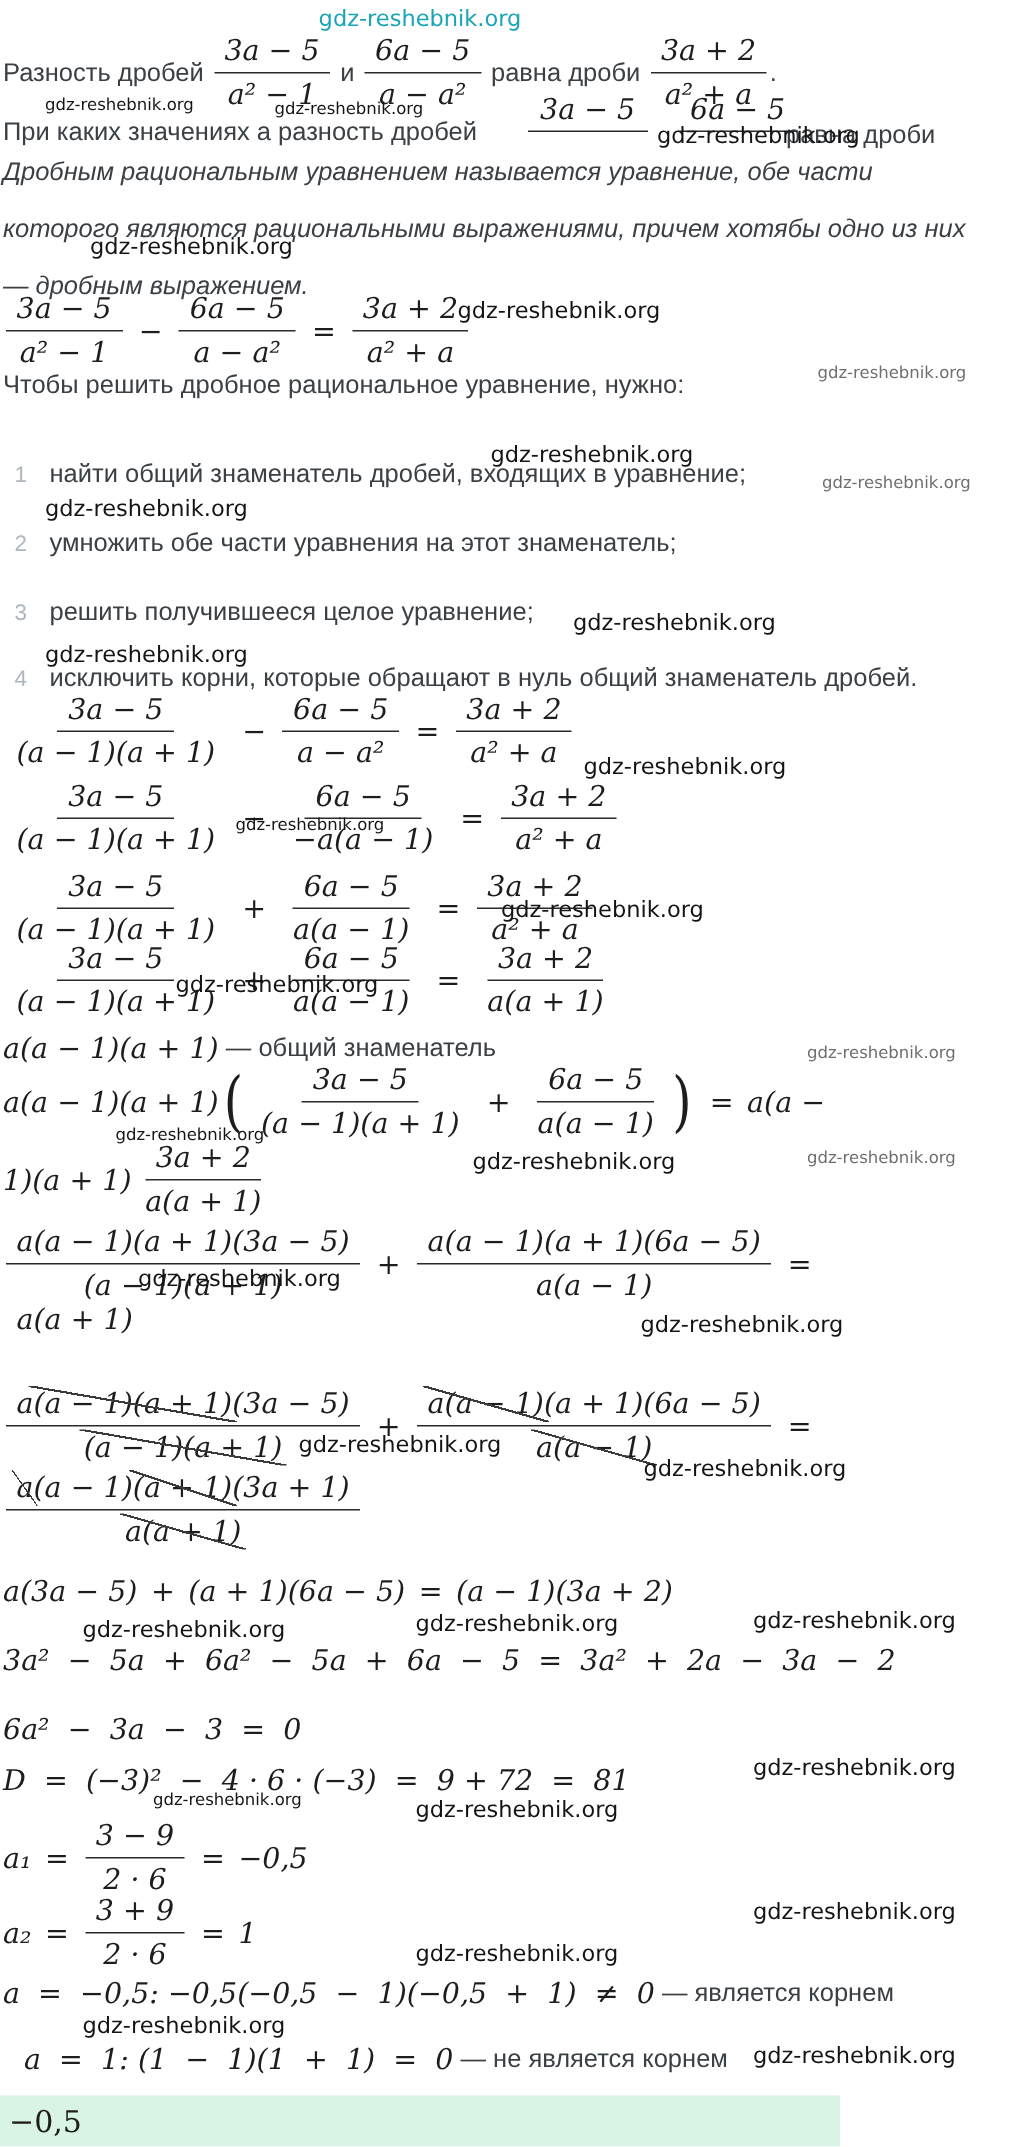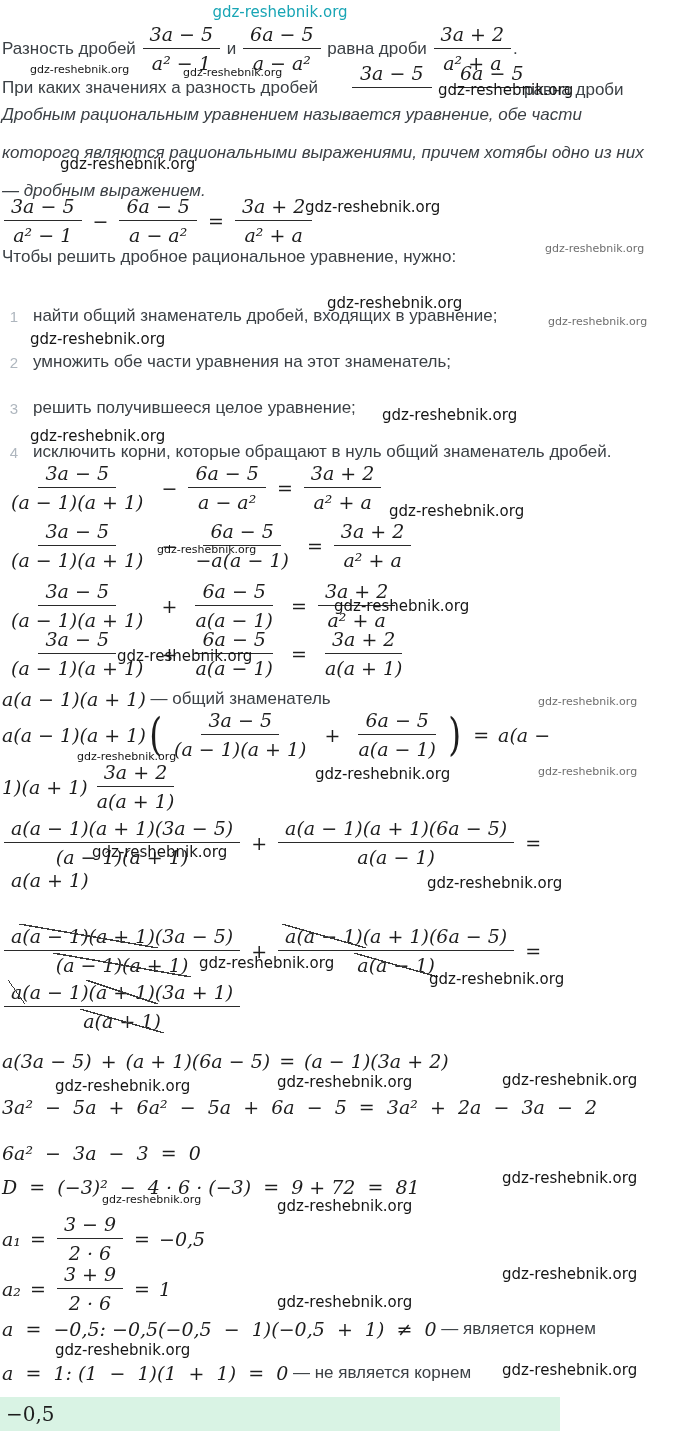--- a/index.html
+++ b/index.html
@@ -58,21 +58,21 @@
     <div class="block mathline" style="top: 866px; left: 2px;"><span class="frac"><span class="fden"><span>a(a + 1)</span></span></span></div>
     <div class="block mathline" style="top: 924px; left: 2px;"><span class="frac"><span class="fnum"><span>a</span><span class="cancel">(a − 1)(a + 1)</span><span>(3a − 5)</span></span><span class="fden"><span class="cancel">(a − 1)(a + 1)</span></span></span><span class="op">+</span><span class="frac"><span class="fnum"><span class="cancel">a(a − 1)</span><span>(a + 1)(6a − 5)</span></span><span class="fden"><span class="cancel">a(a − 1)</span></span></span><span class="op">=</span></div>
     <div class="block mathline" style="top: 980px; left: 2px;"><span class="frac"><span class="fnum"><span class="cancel">a</span><span>(a − 1)</span><span class="cancel">(a + 1)</span><span>(3a + 1)</span></span><span class="fden"><span class="cancel">a(a + 1)</span></span></span></div>
     <div class="block mathline" style="top: 1050px; left: 2px;"><span class="math">a(3a − 5)</span><span class="op">+</span><span class="math">(a + 1)(6a − 5)</span><span class="op">=</span><span class="math">(a − 1)(3a + 2)</span></div>
     <div class="block mathline" style="top: 1096px; left: 2px;"><span class="math">3a²  −  5a  +  6a²  −  5a  +  6a  −  5  =  3a²  +  2a  −  3a  −  2</span></div>
     <div class="block mathline" style="top: 1142px; left: 2px;"><span class="math">6a²  −  3a  −  3  =  0</span></div>
     <div class="block mathline" style="top: 1176px; left: 2px; align-items: center;"><span class="math">D  =  (−3)²  −  4 · 6 · (−3)  =  9 + 72  =  81</span></div>
     <div class="block mathline" style="top: 1212px; left: 2px;"><span class="math">a₁</span><span class="op">=</span><span class="frac"><span class="fnum"><span>3 − 9</span></span><span class="fden"><span>2 · 6</span></span></span><span class="op">=</span><span class="math">−0,5</span></div>
     <div class="block mathline" style="top: 1262px; left: 2px;"><span class="math">a₂</span><span class="op">=</span><span class="frac"><span class="fnum"><span>3 + 9</span></span><span class="fden"><span>2 · 6</span></span></span><span class="op">=</span><span class="math">1</span></div>
     <div class="block mathline" style="top: 1318px; left: 2px;"><span class="math">a  =  −0,5: −0,5(−0,5  −  1)(−0,5  +  1)  ≠  0</span><span class="txt"> — является корнем</span></div>
-    <div class="block mathline" style="top: 1362px; left: 2px;"><span class="math">a  =  1: (1  −  1)(1  +  1)  =  0</span><span class="txt"> — не является корнем</span></div>
+    <div class="block mathline" style="top: 1362px; left: 16px;"><span class="math">a  =  1: (1  −  1)(1  +  1)  =  0</span><span class="txt"> — не является корнем</span></div>
     <div class="frag math bar" style="left: 352px; top: 62px;">3a − 5</div>
     <div class="frag math bar" style="left: 452px; top: 62px;">6a − 5</div>
     <div class="frag txt" style="left: 2px; top: 78px;">При каких значениях a разность дробей</div>
     <div class="frag txt" style="left: 524px; top: 80px;">равна дроби</div>
     <div class="wm" style="left: 30px; top: 63px; font-size: 11px;">gdz-reshebnik.org</div>
     <div class="wm" style="left: 183px; top: 66px; font-size: 11px;">gdz-reshebnik.org</div>
     <div class="wm" style="left: 438px; top: 81px; font-size: 15px;">gdz-reshebnik.org</div>
     <div class="wm" style="left: 60px; top: 155px; font-size: 15px;">gdz-reshebnik.org</div>
     <div class="wm" style="left: 305px; top: 198px; font-size: 15px;">gdz-reshebnik.org</div>
     <div class="wm gray" style="left: 545px; top: 242px; font-size: 11px;">gdz-reshebnik.org</div>

